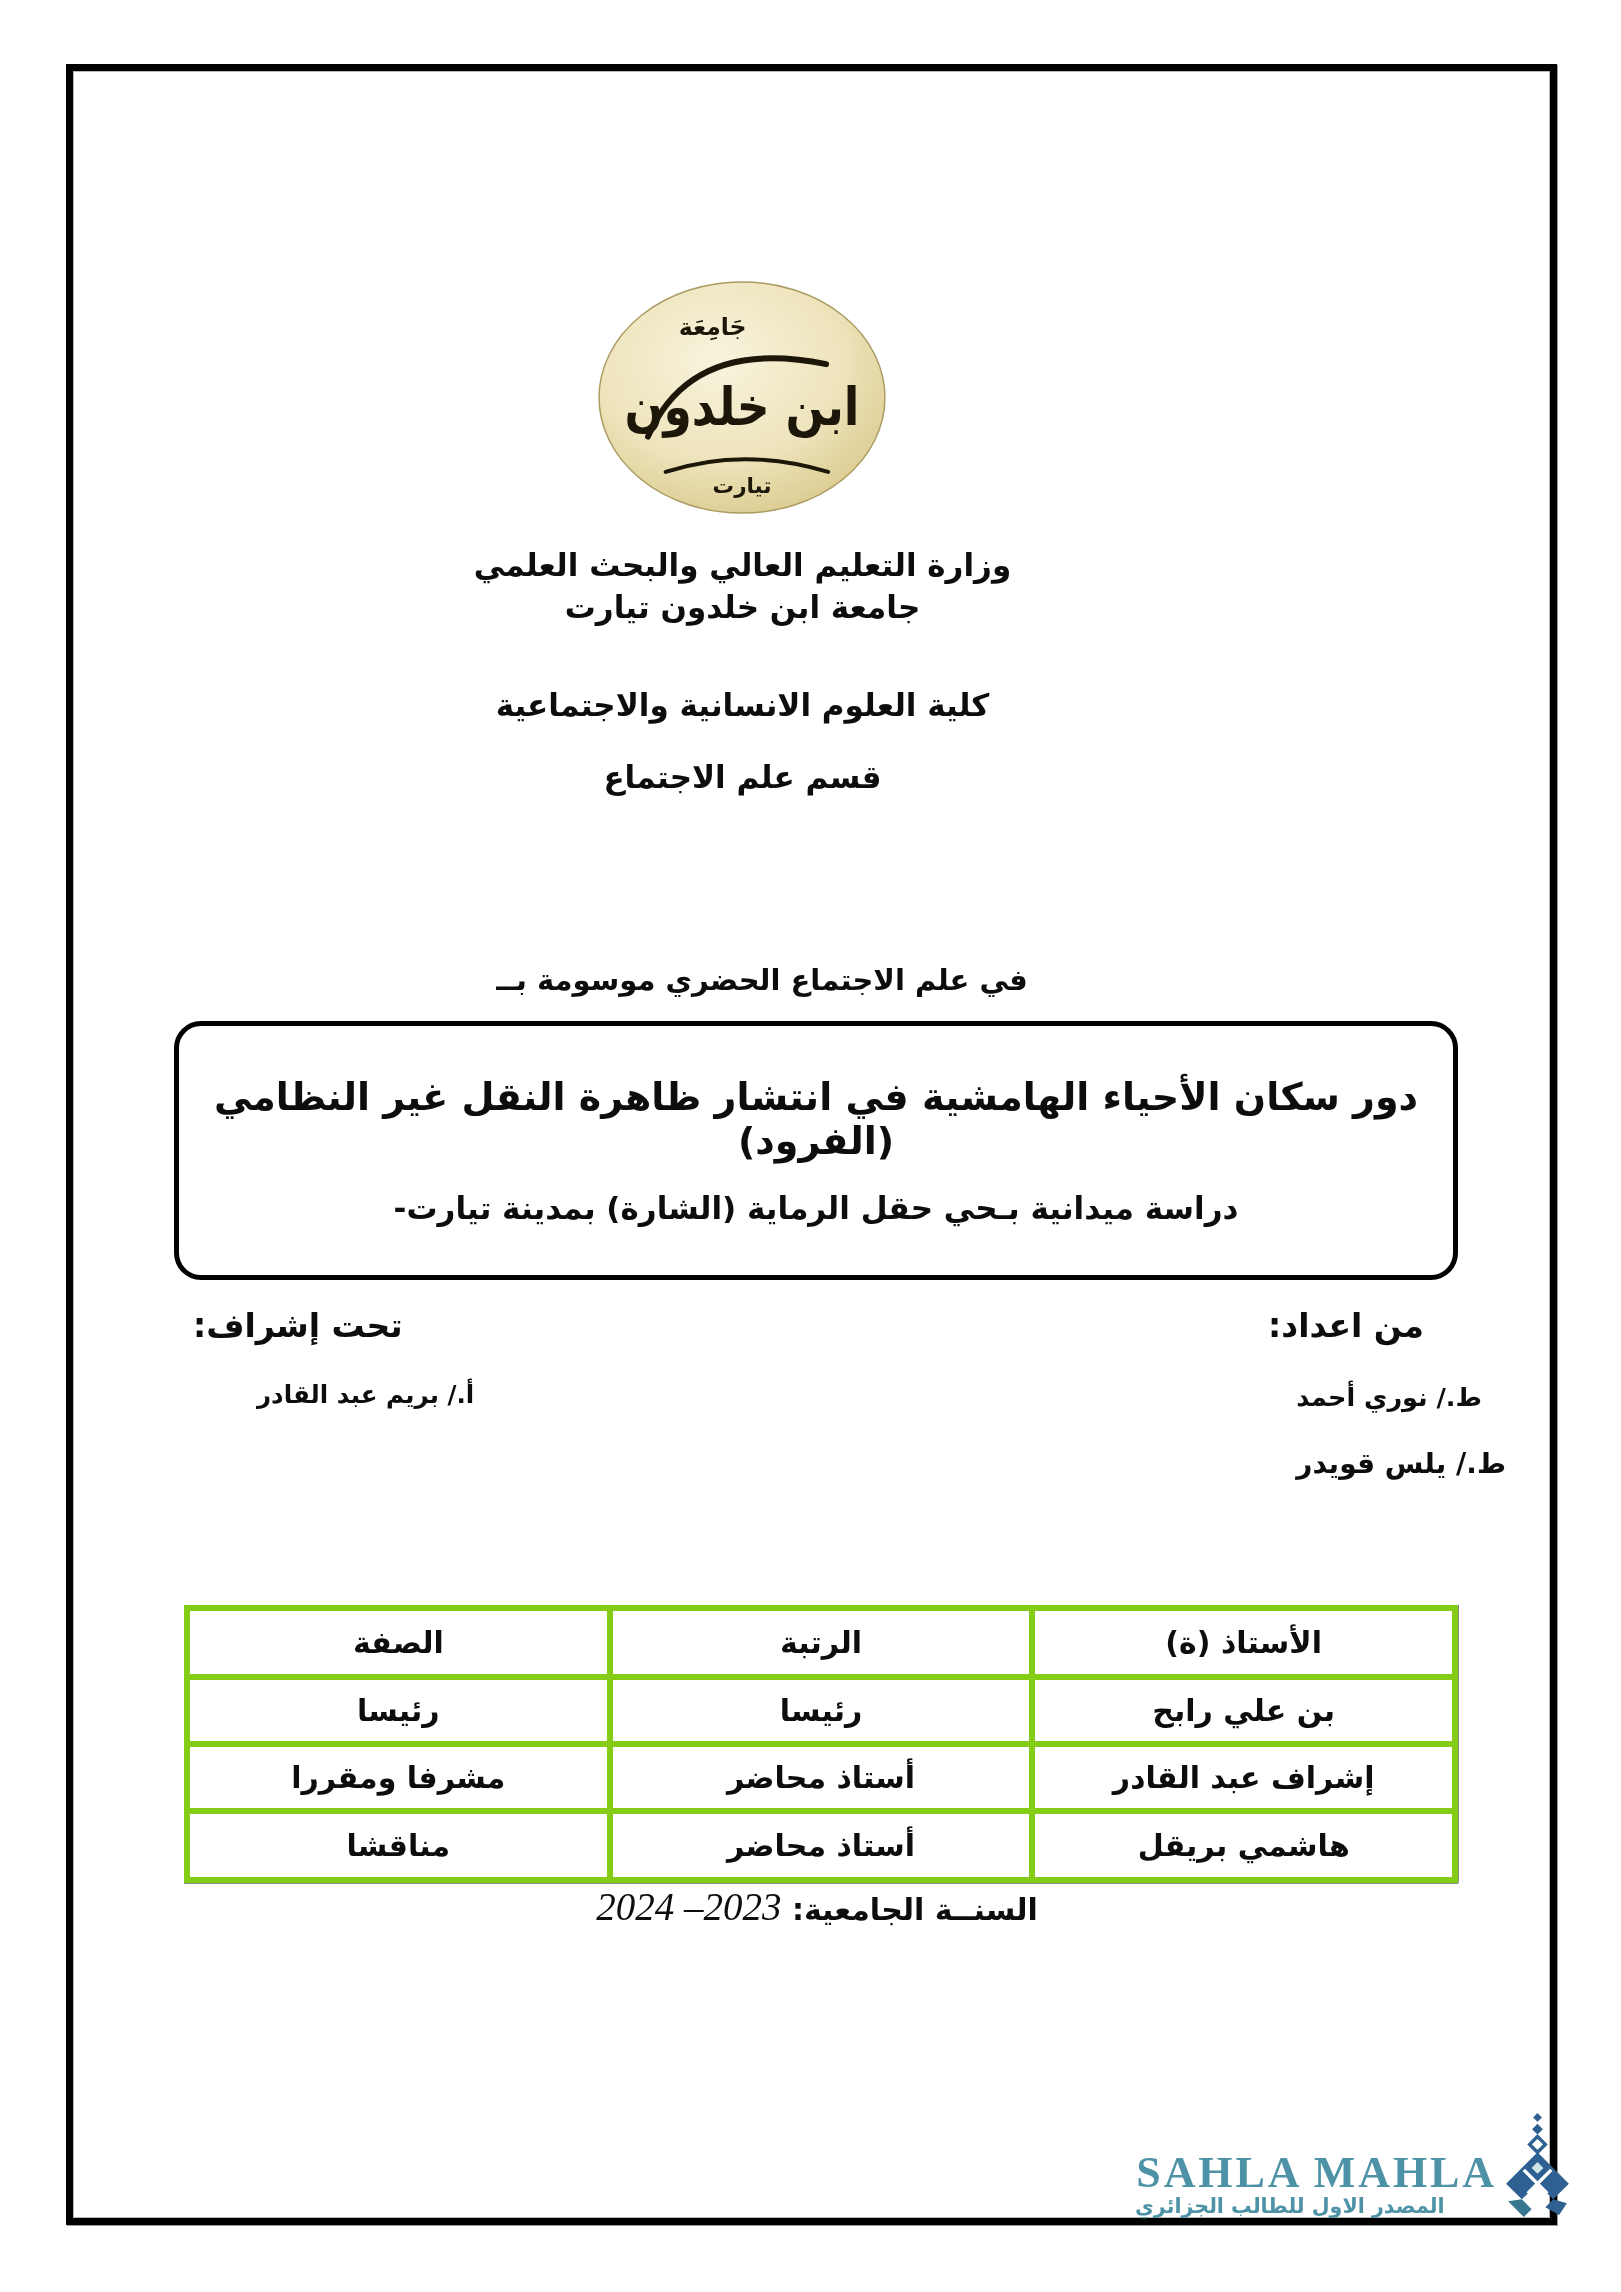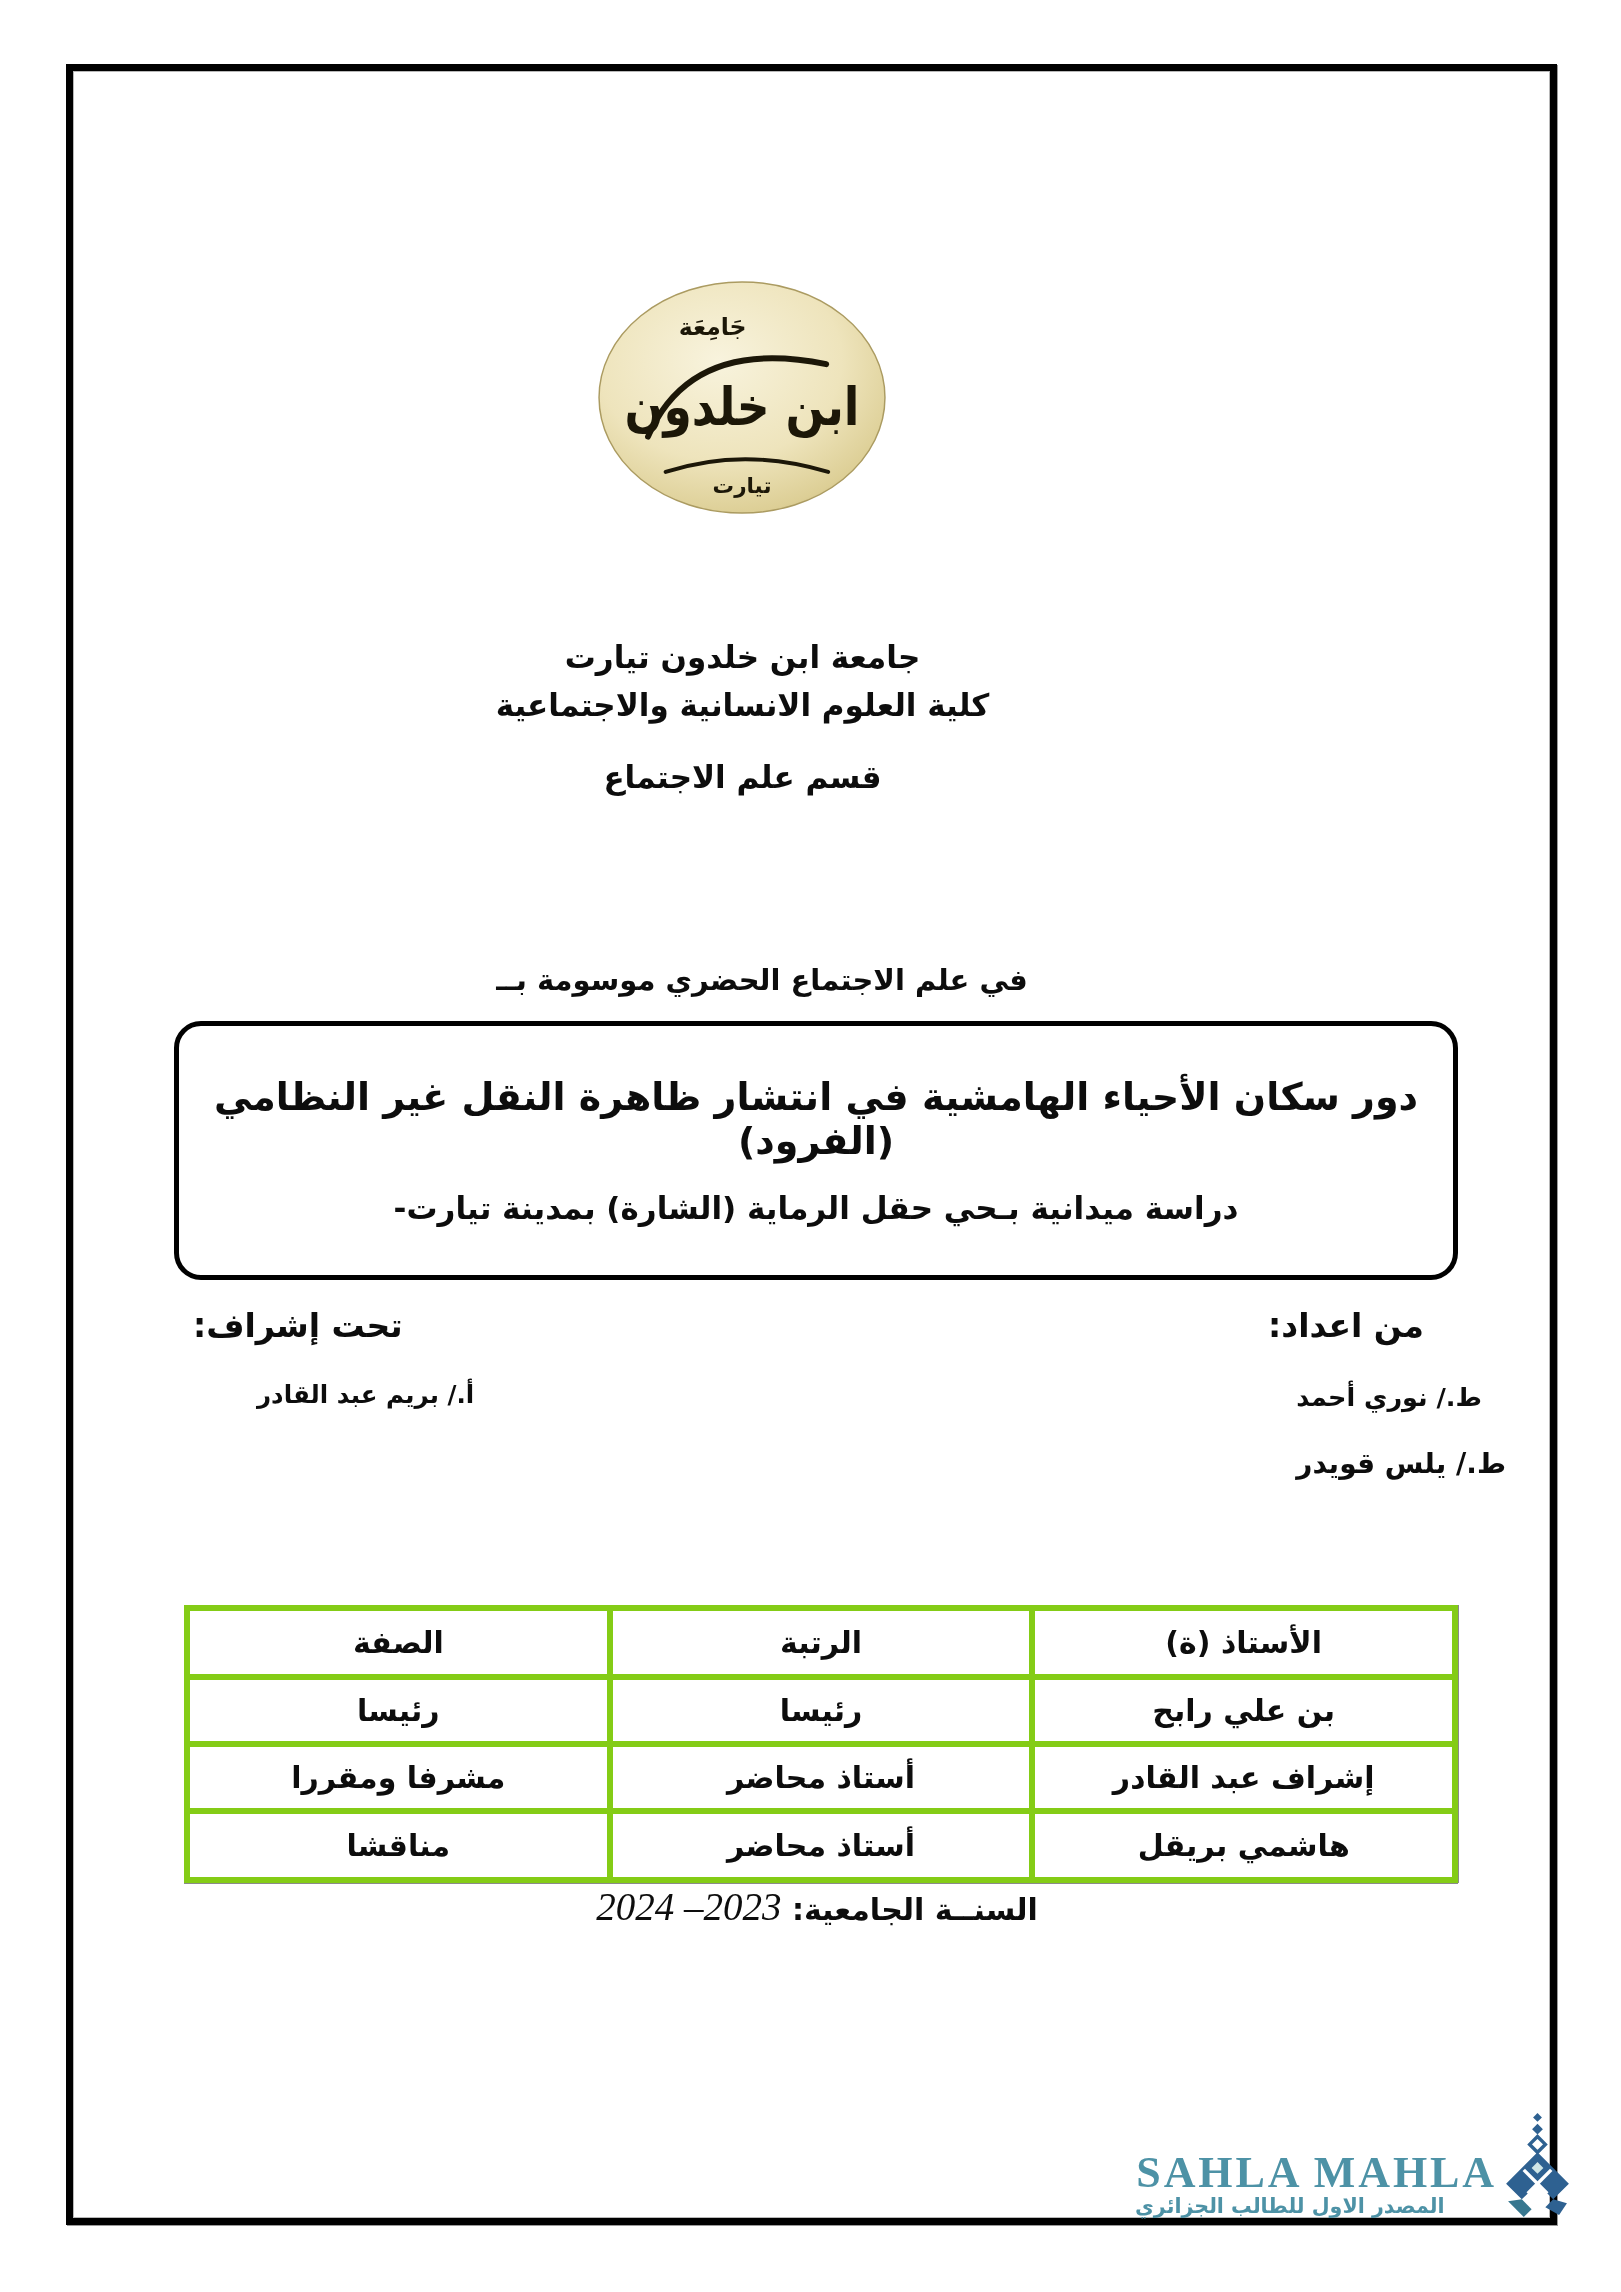--- a/index.html
+++ b/index.html
@@ -11,21 +11,21 @@
   .frame{
     position:absolute;left:66px;top:64px;width:1491px;height:2161px;
     box-sizing:border-box;border:7.8px solid #000;
     box-shadow:inset 0 0 0 1px #b8b8b8, 1px 1px 0 0 #9a9a9a;
   }
   .seal{position:absolute;left:597px;top:280px;width:290px;height:235px;}
   .hline{
     position:absolute;left:66px;width:1353px;text-align:center;
     font-weight:bold;font-size:31px;line-height:1.2;
   }
-  .l1{top:547px;} .l2{top:639px;} .l3{top:687px;} .l4{top:759px;}
+  .l1{top:547px;} .l2{top:589px;} .l3{top:687px;} .l4{top:759px;}
   .memo{
     position:absolute;left:66px;width:1392px;text-align:center;
     font-weight:bold;font-size:29px;
   }
   .m1{top:890px;} .m2{top:963px;}
   .title-box{
     position:absolute;left:174px;top:1021px;width:1284px;height:259px;
     box-sizing:border-box;border:5.9px solid #000;border-radius:27px;
     display:flex;flex-direction:column;align-items:center;justify-content:center;
     gap:27.4px;padding:0 29px;
@@ -89,20 +89,21 @@
       </radialGradient>
     </defs>
     <ellipse cx="148" cy="120" rx="146" ry="118" fill="url(#sg)" stroke="#ab9b61" stroke-width="1.5"></ellipse>
     <path d="M52,160 Q96,58 234,86" stroke="#1c1708" stroke-width="6" fill="none" stroke-linecap="round"></path>
     <path d="M70,196 Q150,170 236,196" stroke="#1c1708" stroke-width="4" fill="none" stroke-linecap="round"></path>
     <text x="118" y="56" font-size="24" font-weight="bold" fill="#1c1708" text-anchor="middle">جَامِعَة</text>
     <text x="148" y="148" font-size="54" font-weight="bold" fill="#1c1708" text-anchor="middle" textLength="240" lengthAdjust="spacingAndGlyphs">ابن خلدون</text>
     <text x="148" y="218" font-size="22" font-weight="bold" fill="#1c1708" text-anchor="middle">تيارت</text>
   </svg>
 
+  <div class="hline l1">وزارة التعليم العالي والبحث العلمي</div>
   <div class="hline l2">جامعة ابن خلدون تيارت</div>
   <div class="hline l3">كلية العلوم الانسانية والاجتماعية</div>
   <div class="hline l4">قسم علم الاجتماع</div>
 
   <div class="memo m2">في علم الاجتماع الحضري موسومة بــ</div>
 
   <div class="title-box">
     <div class="title-main">دور سكان الأحياء الهامشية في انتشار ظاهرة النقل غير النظامي (الفرود)</div>
     <div class="title-sub">دراسة ميدانية بـحي حقل الرماية (الشارة) بمدينة تيارت-</div>
   </div>

